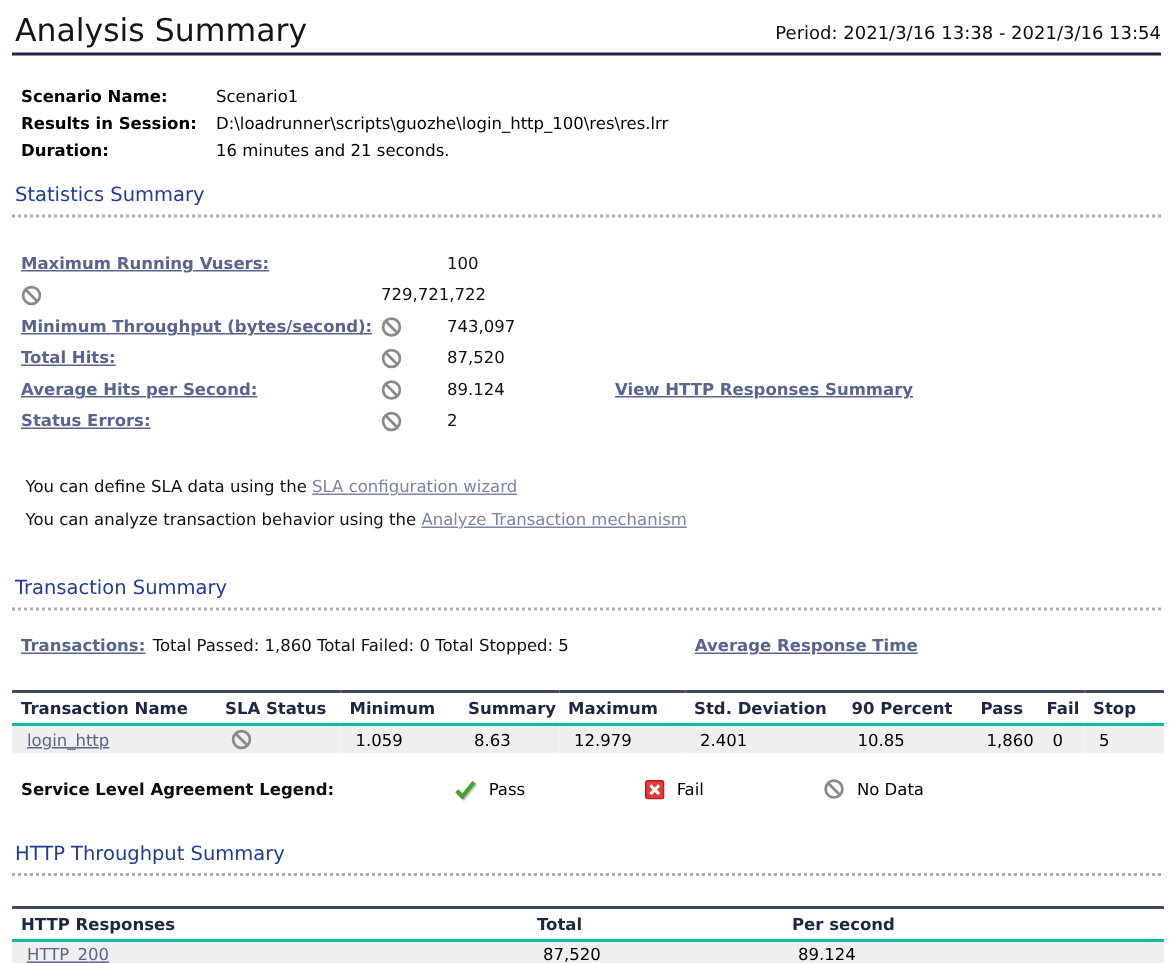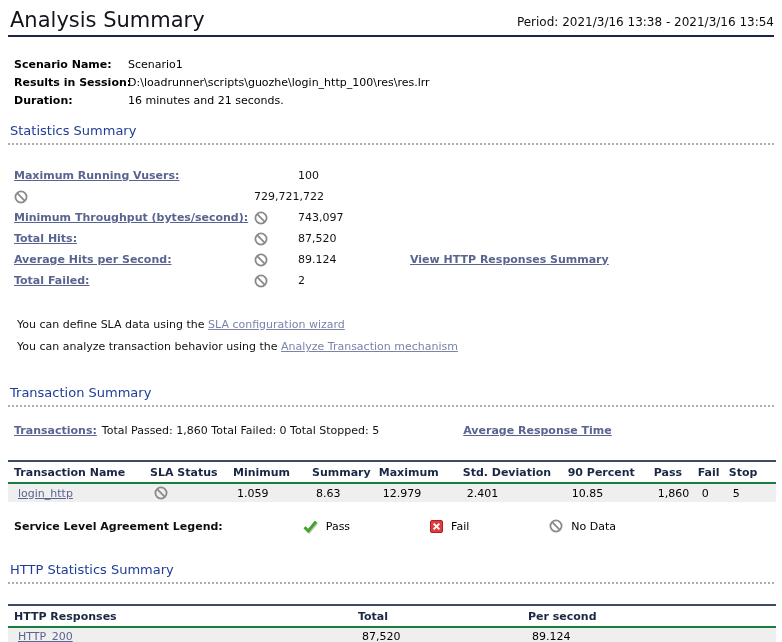--- a/index.html
+++ b/index.html
@@ -12,21 +12,21 @@
   .header {
     display:flex; justify-content:space-between; align-items:flex-end;
     margin:0 8px 0 8px; padding:8px 0 3px 2px;
     border-bottom:2px solid #1b2646;
   }
   .title { font-size:21px; font-weight:normal; color:#13151d; margin:0; letter-spacing:0; }
   .period { font-size:12px; color:#0d0d0d; padding-bottom:3px; }
 
   
   .scenario { margin:19px 0 0 14px; font-size:11px; }
-  .srow { display:flex; line-height:18px; white-space:nowrap; }
+  .srow { display:flex; line-height:18px; white-space:nowrap;gap:16px; }
   .slabel { font-weight:bold; width:114px; flex-shrink:0; }
 
   
   .section-heading {
     font-size:13px; font-weight:normal; color:#1e3d98;
     margin:0 8px 0 8px; padding:0 0 5px 2px;
     border-bottom:2px dotted #adadad;
   }
   .sh-stats { margin-top:13px; }
   .sh-tx    { margin-top:27px; }
@@ -48,21 +48,21 @@
   .tx-line .plain { margin-left:5px; color:#111; }
   .tx-line .avg { margin-left:84px; }
 
   
   table.rpt {
     width:768px; margin:23px 0 0 8px; border-collapse:collapse; font-size:11px;
     border-top:2px solid #3d4a66;
   }
   table.rpt th {
     text-align:left; font-weight:bold; color:#1a2845;
-    padding:4px 2px 3px 6px; border-bottom:2px solid #15803d; white-space:nowrap;
+    padding:4px 2px 3px 6px; border-bottom:2px solid #14b8a6; white-space:nowrap;
   }
   table.rpt td { padding:2px 2px 2px 10px; background:#efefef; white-space:nowrap; }
   table.http { margin-top:20px; }
   a.rowlink { color:#5a6490; text-decoration:underline; cursor:pointer; }
 
   
   .legend { margin:17px 0 0 14px; font-size:11px; display:flex; align-items:center;gap:48px; }
   .legend-label { font-weight:bold; color:#0d0d0d; }
   .legend-item { display:flex; align-items:center; margin-left:32px; }
   .legend-item:first-of-type { margin-left:26px; }
@@ -139,21 +139,21 @@
     <span class="icon">
         <svg width="14" height="14" viewBox="0 0 14 14">
           <circle cx="7" cy="7" r="5.6" fill="none" stroke="#8a8a8a" stroke-width="1.8"></circle>
           <line x1="3.2" y1="3.2" x2="10.8" y2="10.8" stroke="#8a8a8a" stroke-width="1.8"></line>
         </svg>
       </span>
     <span class="stat-value">89.124</span>
     <a class="boldlink">View HTTP Responses Summary</a>
   </div>
   <div class="stat-row">
-    <a class="boldlink">Total Failed:</a>
+    <a class="boldlink">Status Errors:</a>
     <span class="icon">
         <svg width="14" height="14" viewBox="0 0 14 14">
           <circle cx="7" cy="7" r="5.6" fill="none" stroke="#8a8a8a" stroke-width="1.8"></circle>
           <line x1="3.2" y1="3.2" x2="10.8" y2="10.8" stroke="#8a8a8a" stroke-width="1.8"></line>
         </svg>
       </span>
     <span class="stat-value">2</span>
     <span></span>
   </div>
 </div>
@@ -242,21 +242,21 @@
     <span class="icon">
         <svg width="14" height="14" viewBox="0 0 14 14">
           <circle cx="7" cy="7" r="5.6" fill="none" stroke="#8a8a8a" stroke-width="1.8"></circle>
           <line x1="3.2" y1="3.2" x2="10.8" y2="10.8" stroke="#8a8a8a" stroke-width="1.8"></line>
         </svg>
       </span>
     <span class="lbl">No Data</span>
   </span>
 </div>
 
-<h2 class="section-heading sh-http">HTTP Statistics Summary</h2>
+<h2 class="section-heading sh-http">HTTP Throughput Summary</h2>
 
 <table class="rpt http">
   <colgroup>
     <col style="width:344px">
       <col style="width:170px">
       <col>
   </colgroup>
   <thead>
     <tr>
       <th>HTTP Responses</th>

